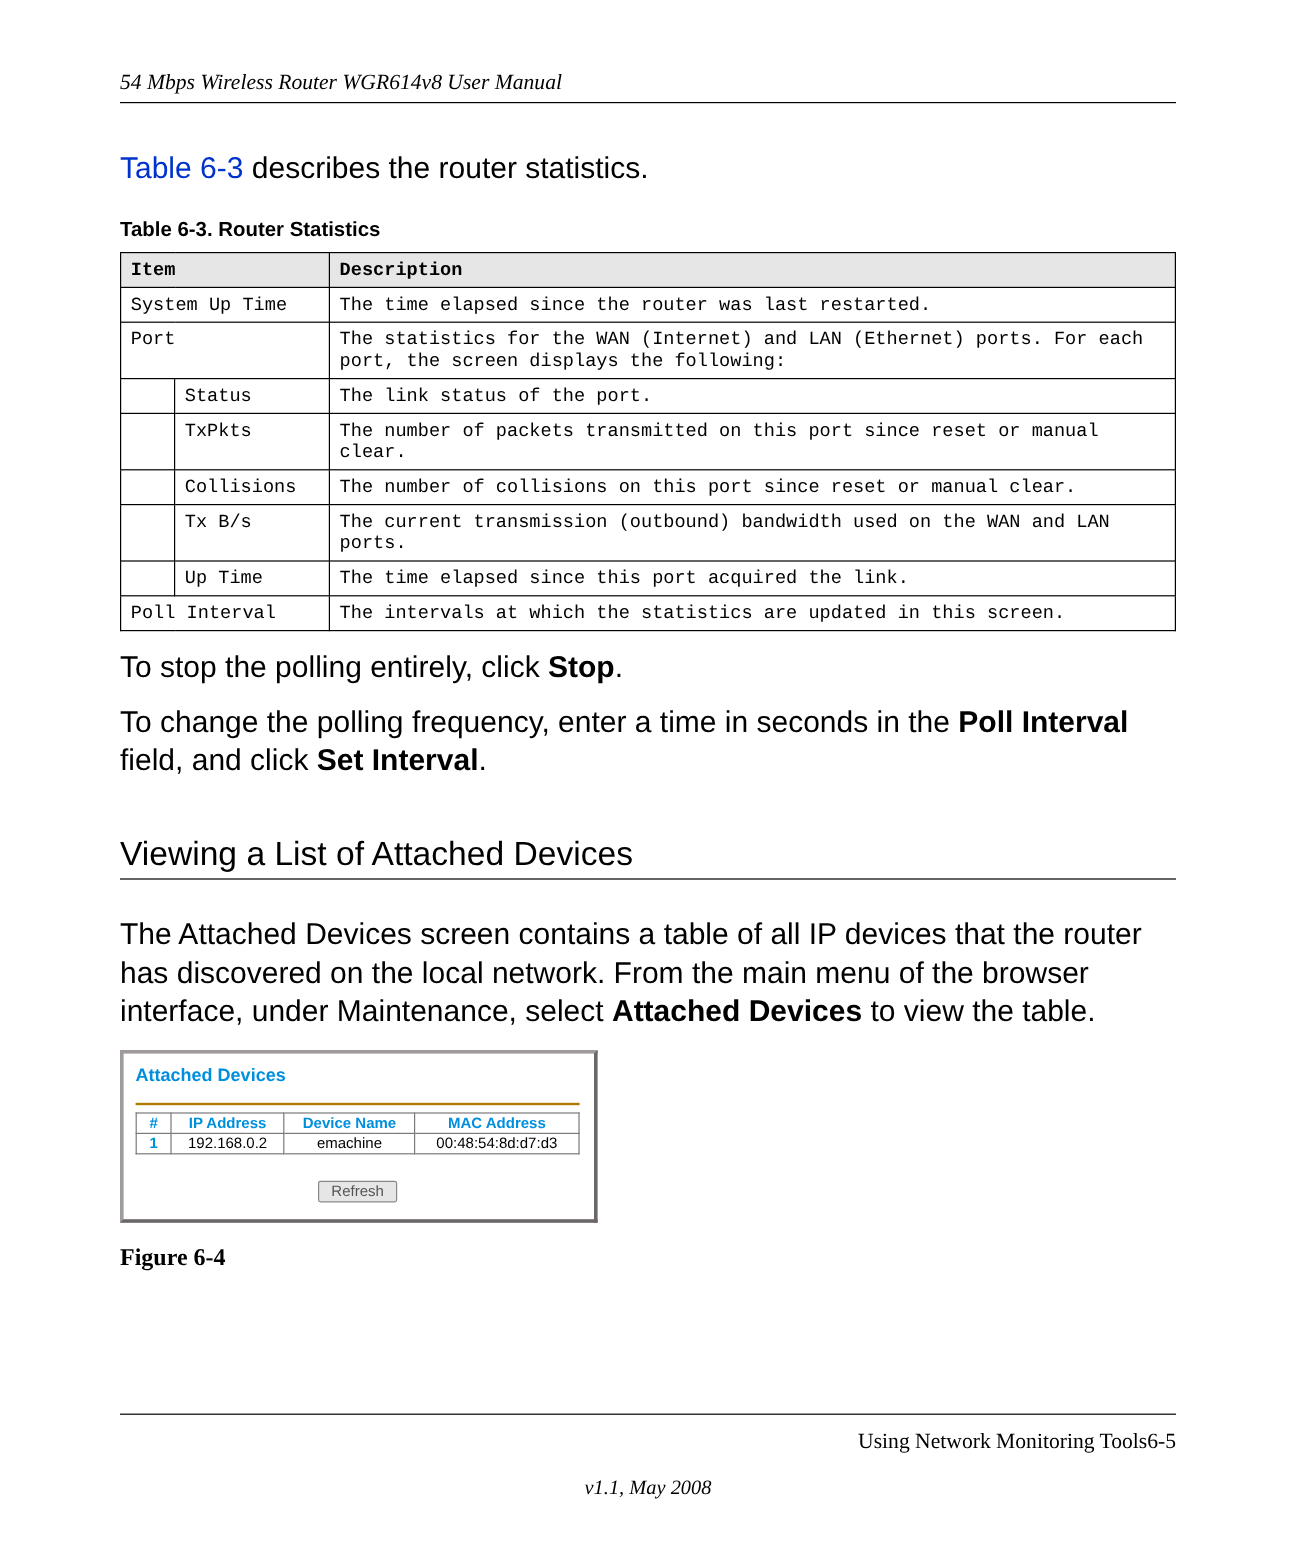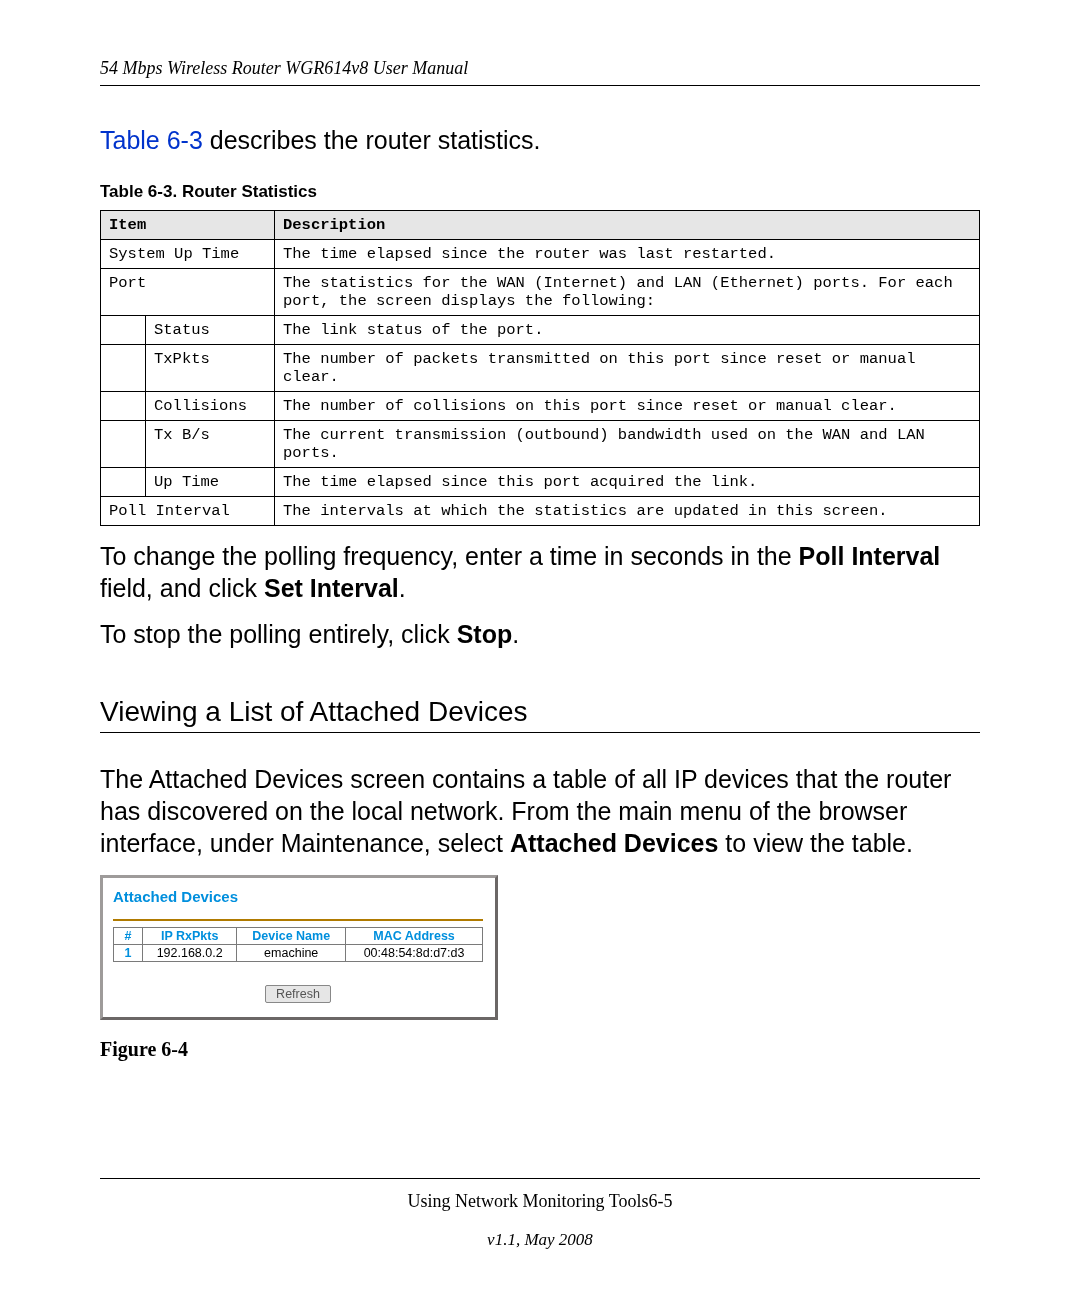--- a/index.html
+++ b/index.html
@@ -149,21 +149,21 @@
     right: 100px;
     bottom: 46px;
   }
   .hr-bot {
     border: none;
     border-top: 1.5px solid #000;
     margin: 0 0 12px 0;
   }
   .footer-row {
     display: flex;
-    justify-content: center;
+    justify-content: flex-end;
     font-size: 18px;
   }
   .footer-version {
     text-align: center;
     font-style: italic;
     font-size: 17px;
     margin-top: 18px;
   }
   .bold {
     font-weight: bold;
@@ -222,42 +222,42 @@
       <td>The time elapsed since this port acquired the link.</td>
     </tr>
     <tr>
       <td colspan="2">Poll Interval</td>
       <td>The intervals at which the statistics are updated in this screen.</td>
     </tr>
   </tbody>
     </table>
 
   <p class="body-font para">
+    <span>To stop the polling entirely, click </span><span class="bold">Stop</span><span>.</span>
+  </p>
+
+  <p class="body-font para">
     <span>To change the polling frequency, enter a time in seconds in the </span><span class="bold">Poll Interval</span><span> field, and click </span><span class="bold">Set Interval</span><span>.</span>
-  </p>
-
-  <p class="body-font para">
-    <span>To stop the polling entirely, click </span><span class="bold">Stop</span><span>.</span>
   </p>
 
   <div class="heading2">Viewing a List of Attached Devices</div>
   <hr class="hr-heading">
 
   <p class="body-font para">
     <span>The Attached Devices screen contains a table of all IP devices that the router has discovered on the local network. From the main menu of the browser interface, under Maintenance, select </span><span class="bold">Attached Devices</span><span> to view the table.</span>
   </p>
 
   <div class="figure-box">
     <div class="fig-title">Attached Devices</div>
     <hr class="fig-hr">
     <table class="devices">
       <tbody>
           <tr>
         <th>#</th>
-        <th>IP RxPkts</th>
+        <th>IP Address</th>
         <th>Device Name</th>
         <th>MAC Address</th>
       </tr>
       <tr>
         <td class="num">1</td>
         <td>192.168.0.2</td>
         <td>emachine</td>
         <td>00:48:54:8d:d7:d3</td>
       </tr>
     </tbody>

